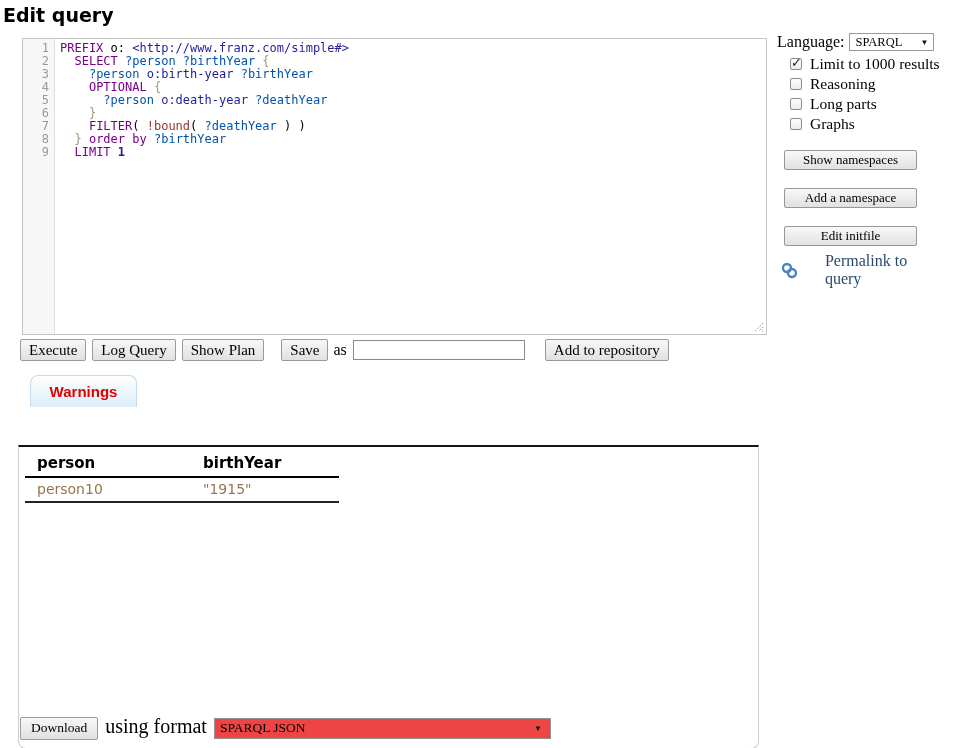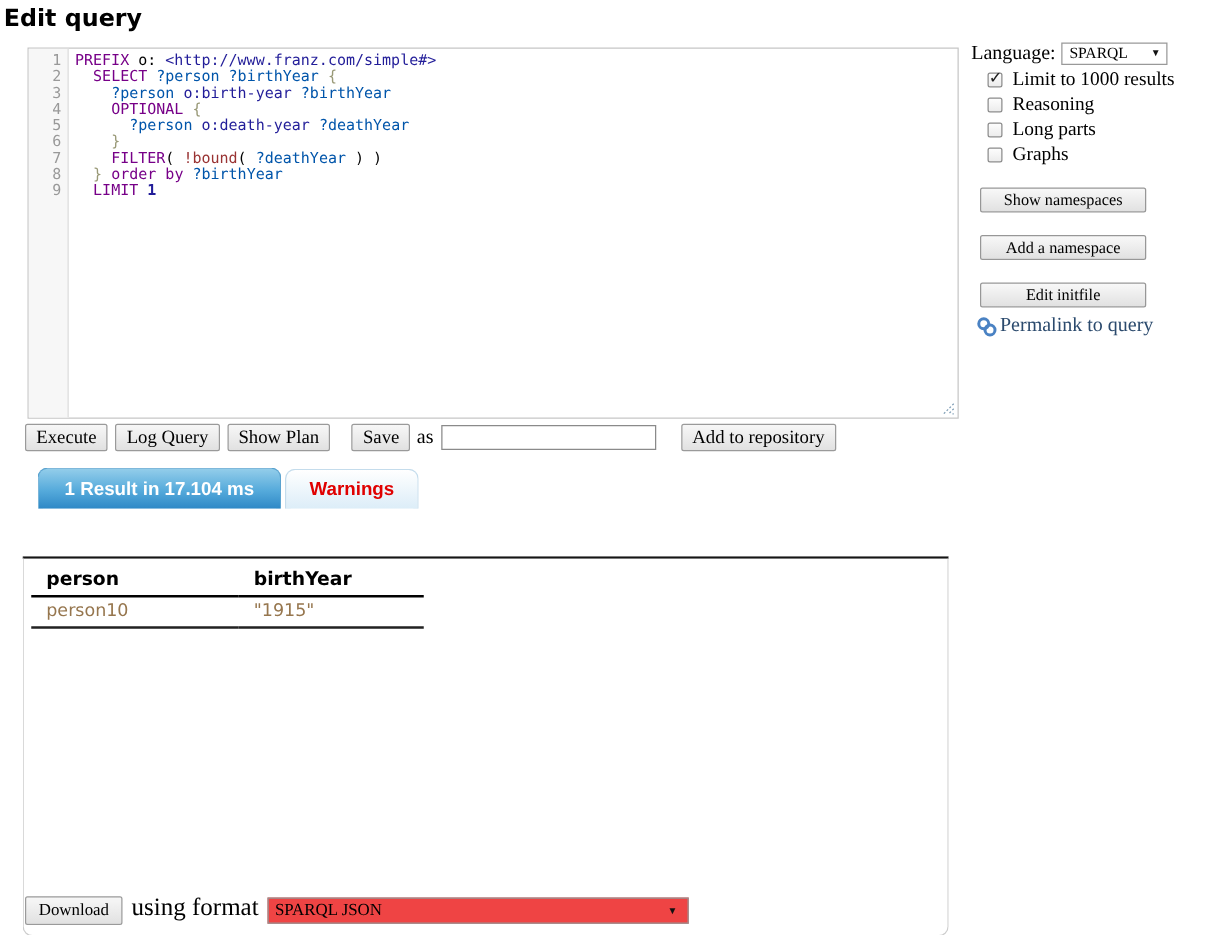--- a/index.html
+++ b/index.html
@@ -19,35 +19,35 @@
   .code-lines .var  { color:var(--var,#0055aa); }
   .code-lines .atom { color:var(--atom,#221d99); }
   .code-lines .brk  { color:var(--brk,#999977); }
   .code-lines .fn   { color:var(--fn,#993333); }
   .code-lines .num  { color:var(--num,#221d99); font-weight:bold; }
   .code-lines .pln  { color:#000; }
   .resize-grip { position:absolute; right:2px; bottom:2px; width:14px; height:14px; cursor:nwse-resize; }
 
   
   .options { position:absolute; left:777px; top:33px; width:170px; }
-  .lang-row { display:flex; align-items:center; height:19px; font-size:16px; }
+  .lang-row { display:flex; align-items:flex-start; height:19px; font-size:16px; }
   .fake-select { margin-left:4px; width:85px; height:18px; border:1px solid #999; background:#fff;
                  display:inline-flex; align-items:center; justify-content:space-between;
                  padding:0 4px 0 6px; font-size:12.5px; cursor:default; }
   .select-arrow { font-size:8px; color:#111; }
   .cb-row { margin:4px 0 0 13px; height:16px; display:flex; align-items:center; font-size:15.5px; }
   .checkbox { width:12px; height:12px; flex:none; border:1px solid #8b8b8b; border-radius:2px;
               background:linear-gradient(#fdfdfd,#ececec); margin-right:8px; position:relative; cursor:pointer; }
   .checkbox .check { position:absolute; top:-4px; left:0; font-family:"DejaVu Sans", sans-serif;
                      font-size:13px; font-weight:bold; color:#222; }
   .ns-btn { display:block; margin:18px 0 0 7px; width:133px; height:20px;
             font-family:"Liberation Serif", serif; font-size:13px; color:#000;
             background:linear-gradient(#f8f8f8,#e1e1e1); border:1px solid #979797; border-radius:2px; cursor:pointer; }
   .permalink { margin:6px 0 0 4px; display:flex; align-items:center; font-size:16px;
-               color:var(--link-navy,#2b4a6d); cursor:pointer; }
+               color:var(--link-navy,#2b4a6d); cursor:pointer;gap:25px; }
   .permalink svg { margin-right:2px; }
 
   
   .actions { position:absolute; left:20px; top:339px; display:flex; align-items:center; }
   .btn { font-family:"Liberation Serif", serif; font-size:15px; color:#000; height:22px; padding:0 8px;
          background:linear-gradient(#f7f7f7,#e1e1e1); border:1px solid #9a9a9a; border-radius:2px; cursor:pointer; }
   .m6 { margin-right:6px; } .m17 { margin-right:17px; }
   .as-label { margin:0 6px 0 5px; font-size:16px; }
   .save-name { width:172px; height:20px; border:1px solid #8a8a8a; padding:0 3px; font-size:13px; }
   .add-repo { margin-left:20px; }
@@ -154,21 +154,20 @@
   <button class="btn m6">Execute</button>
   <button class="btn m6">Log Query</button>
   <button class="btn m17">Show Plan</button>
   <button class="btn">Save</button>
   <span class="as-label">as</span>
   <input class="save-name" type="text" value="" style="">
   <button class="btn add-repo">Add to repository</button>
 </div>
 
 <div class="tabs">
-    <div class="tab active">1 Result in 17.104 ms</div>
     <div class="tab inactive">Warnings</div>
   </div>
 
 <div class="results-panel">
   <table class="results-table">
     <colgroup>
         <col class="col-person">
         <col class="col-birth">
       </colgroup>
     <thead>

